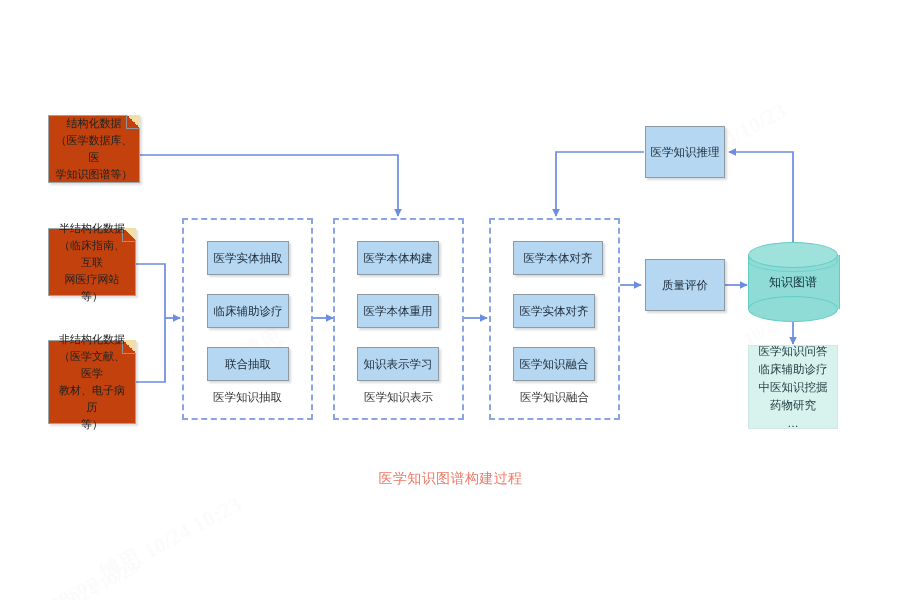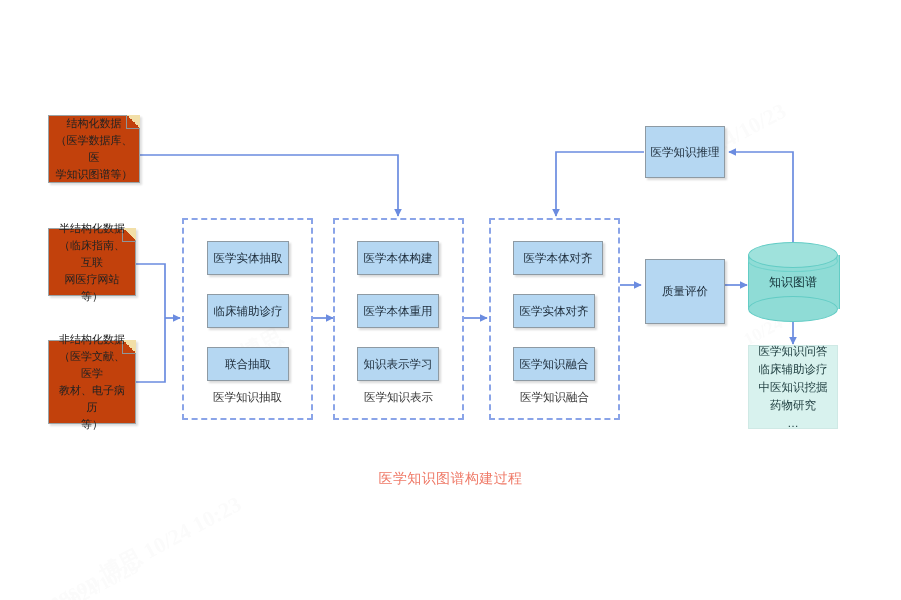--- a/index.html
+++ b/index.html
@@ -193,21 +193,21 @@
   </div>
   <div class="pbox" style="left:513px;top:347px;width:82px;height:34px;">
     <span>医学知识融合</span>
   </div>
   <div class="group-label" style="left:489px;top:390px;width:131px;">医学知识融合</div>
 
   <div class="pbox" style="left:645px;top:126px;width:80px;height:52px;">
     <span>医学知识推理</span>
   </div>
 
-  <div class="pbox" style="left:645px;top:259px;width:80px;height:65px;">
+  <div class="pbox" style="left:645px;top:259px;width:80px;height:52px;">
     <span>质量评价</span>
   </div>
 
   <div class="cyl" style="left:748px;top:242px;width:90px;height:80px;">
     <div class="body"></div>
     <div class="bottom"></div>
     <div class="lip"></div>
     <div class="top"></div>
     <div class="label">
       <span>知识图谱</span>

